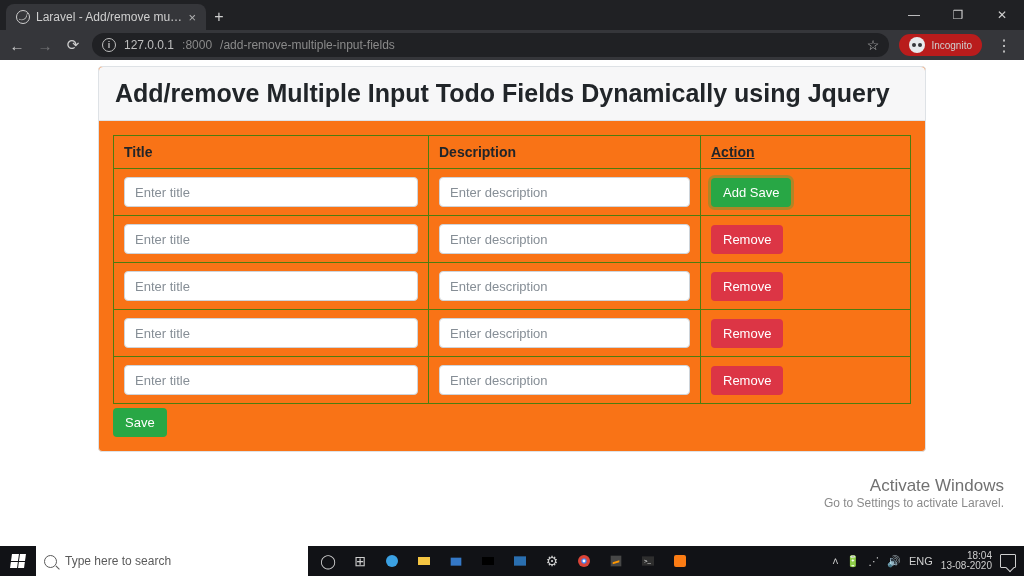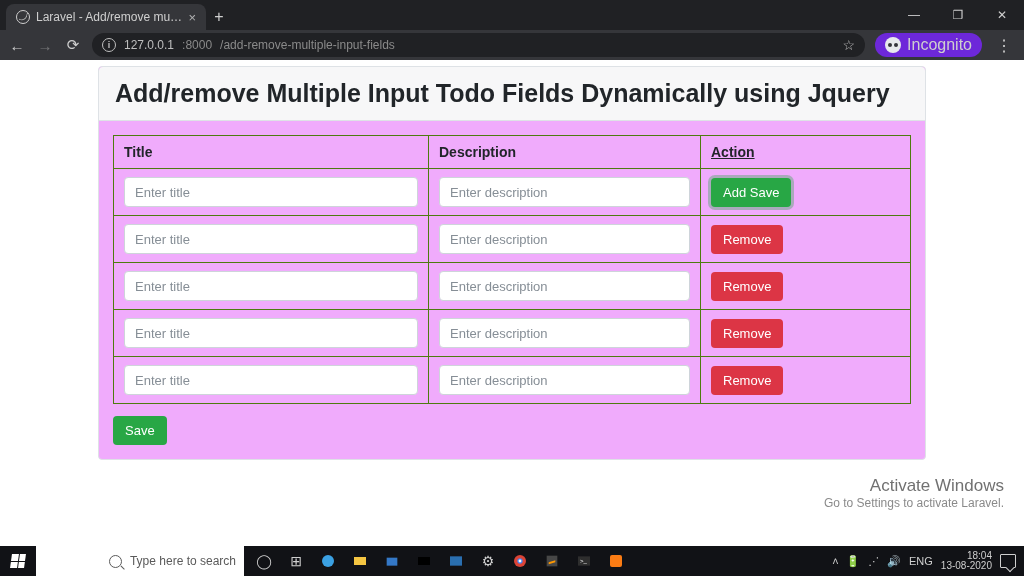--- a/index.html
+++ b/index.html
@@ -18,60 +18,60 @@
   .winbtns div { width: 44px; display: flex; align-items: center; justify-content: center; color: #cfcfcf; font-size: 12px; }
 
   .addrbar { height: 30px; background: #35363a; display: flex; align-items: center; padding: 0 8px; gap: 10px; color: #cfcfcf; }
   .nav-ico { width: 18px; text-align: center; font-size: 15px; }
   .nav-ico.dim { opacity: .4; }
   .reload { font-size: 15px; }
   .omnibox { flex: 1; background: #202124; border-radius: 14px; height: 24px; display: flex; align-items: center; padding: 0 10px; font-size: 12px; color: #bfbfbf; gap: 8px; }
   .omnibox .infoico { width: 14px; height: 14px; border-radius: 50%; border: 1.3px solid #bfbfbf; display: flex; align-items: center; justify-content: center; font-size: 9px; font-weight: bold; }
   .omnibox .url-dim { color: #8a8a8a; }
   .omnibox .star { margin-left: auto; font-size: 14px; }
-  .incog { display: flex; align-items: center; gap: 6px; font-size: 16px; background: #6d28d9; padding: 3px 10px; border-radius: 12px; }
+  .incog { display: flex; align-items: center; gap: 6px; font-size: 10px; background: #b91c1c; padding: 3px 10px; border-radius: 12px; }
   .incog .mask { width: 16px; height: 16px; border-radius: 50%; background: #e8eaed; position: relative; }
   .incog .mask::before, .incog .mask::after { content: ""; position: absolute; width: 4px; height: 4px; background: #35363a; border-radius: 50%; top: 6px; }
   .incog .mask::before { left: 3px; } .incog .mask::after { right: 3px; }
   .kebab { font-size: 16px; padding: 0 4px; }
 
   
   .viewport { flex: 1; background: #ffffff; overflow: hidden; position: relative; }
   .container { width: 828px; margin: 6px auto 0; }
-  .card { border: 1px solid #dee2e6; border-radius: 4px; background: #f0abfc; }
+  .card { border: 1px solid #dee2e6; border-radius: 4px; background: #f97316; }
   .card-header { background: #f7f7f8; padding: 12px 16px; border-bottom: 1px solid #dee2e6; border-radius: 4px 4px 0 0; }
   .card-header h1 { font-size: 25px; font-weight: 700; color: #212529; }
   .card-body { padding: 14px; }
 
   table { width: 100%; border-collapse: collapse; }
   th, td { border: 1px solid #4d7c0f; padding: 8px 10px; text-align: left; vertical-align: middle; }
   th { font-weight: 700; font-size: 14px; color: #212529; }
   .col-title { width: 315px; }
   .col-desc { width: 272px; }
   .col-act { width: auto; text-decoration: underline; }
 
   .form-control { width: 100%; height: 30px; border: 1px solid #ced4da; border-radius: 4px; padding: 0 10px; font-size: 13px; color: #495057; background: #fff; font-family: inherit; }
   .form-control::placeholder { color: #868e96; }
 
   .btn { display: inline-block; border: none; border-radius: 4px; padding: 7px 12px; font-size: 13px; color: #fff; cursor: pointer; font-family: inherit; }
   .btn-success { background: #28a745; }
   .btn-success.outlined { box-shadow: 0 0 0 3px rgba(40,167,69,.35); }
   .btn-danger { background: #dc3545; }
-  .save-wrap { margin-top: 12px; }
+  .save-wrap { margin-top: 4px; }
 
   .activate { position: absolute; right: 20px; bottom: 36px; text-align: right; color: #8a8a8a; }
   .activate .l1 { font-size: 17px; color: #717171; text-align: right; }
   .activate .l2 { font-size: 12px; }
 
   
   .taskbar { height: 30px; background: #111216; display: flex; align-items: stretch; color: #cfcfcf; font-size: 11px; }
   .start { width: 36px; display: flex; align-items: center; justify-content: center; }
   .winlogo { width: 14px; height: 14px; display: grid; grid-template-columns: 1fr 1fr; grid-template-rows: 1fr 1fr; gap: 1px; transform: skewX(-8deg); }
   .winlogo span { background: #fff; }
-  .searchbox { width: 208px; background: #ffffff; color: #5a5a5a; display: flex; align-items: center; padding: 0 8px; gap: 8px; font-size: 12px; justify-content: flex-end; }
+  .searchbox { width: 272px; background: #ffffff; color: #5a5a5a; display: flex; align-items: center; padding: 0 8px; gap: 8px; font-size: 12px; }
   .searchbox .mag { width: 13px; height: 13px; border: 1.4px solid #5a5a5a; border-radius: 50%; position: relative; }
   .searchbox .mag::after { content: ""; position: absolute; width: 5px; height: 1.4px; background: #5a5a5a; bottom: -2px; right: -4px; transform: rotate(45deg); }
   .tb-apps { display: flex; align-items: center; gap: 4px; padding: 0 6px; }
   .tb-ico { width: 28px; height: 30px; display: flex; align-items: center; justify-content: center; font-size: 14px; }
   .tb-ico svg { width: 16px; height: 16px; }
   .tray { margin-left: auto; display: flex; align-items: center; gap: 8px; padding: 0 8px; }
   .tray .clk { text-align: right; line-height: 1.05; font-size: 10px; }
   .tray .notif { width: 16px; height: 14px; border: 1.3px solid #cfcfcf; border-radius: 1px; position: relative; }
   .tray .notif::after { content: ""; position: absolute; right: 2px; bottom: -4px; width: 5px; height: 5px; border-right: 1.3px solid #cfcfcf; border-bottom: 1.3px solid #cfcfcf; transform: rotate(45deg); background: #111216; }
 </style>

